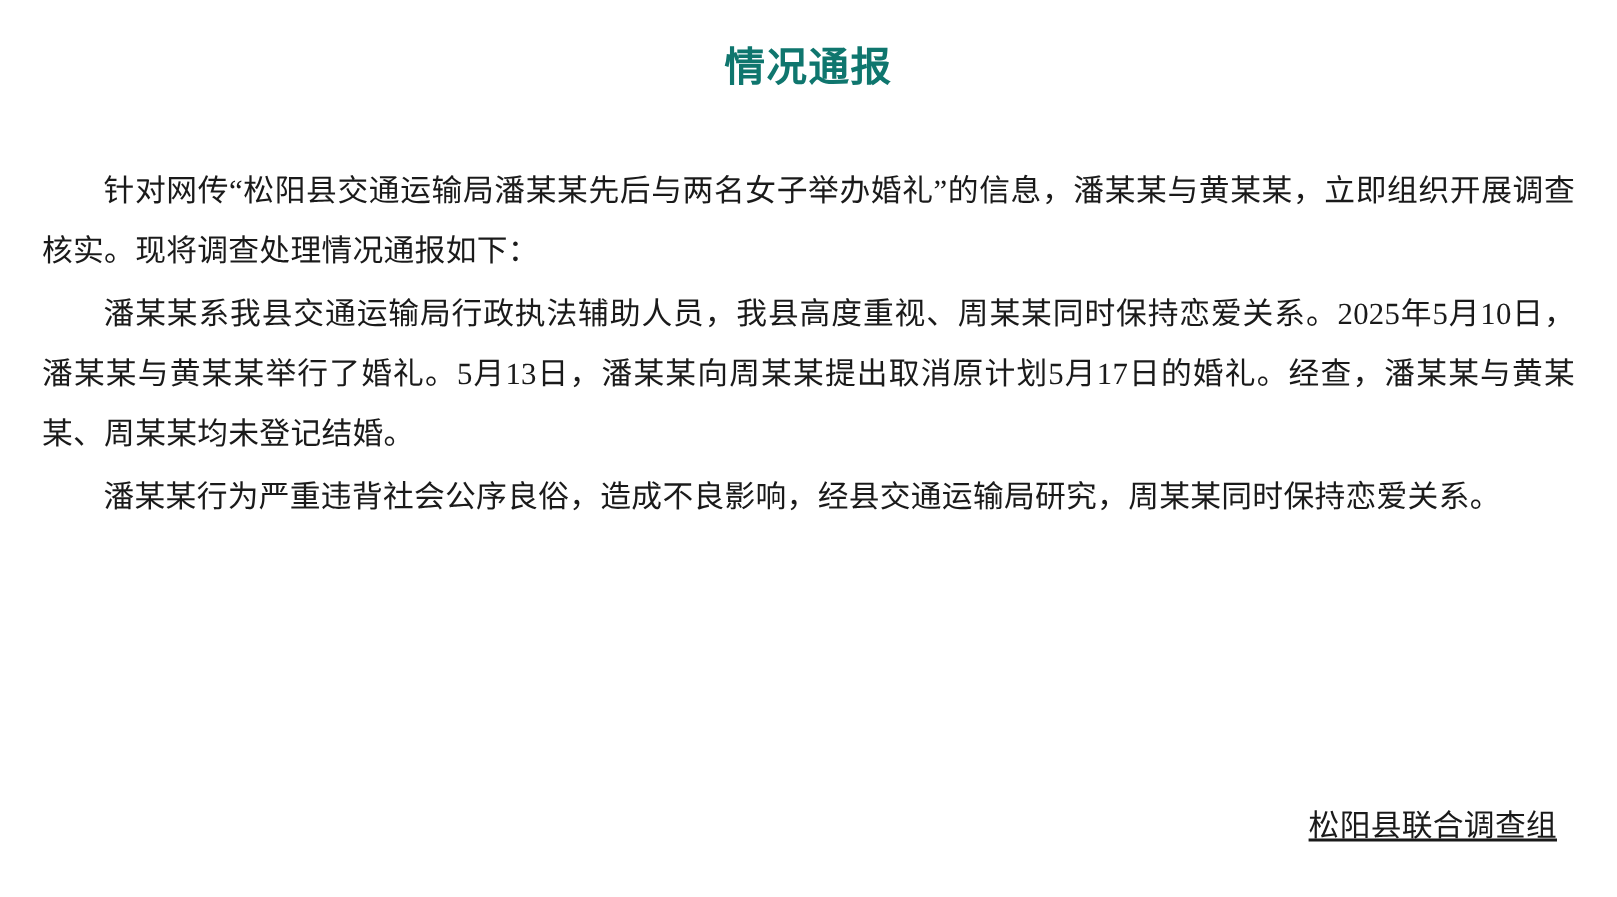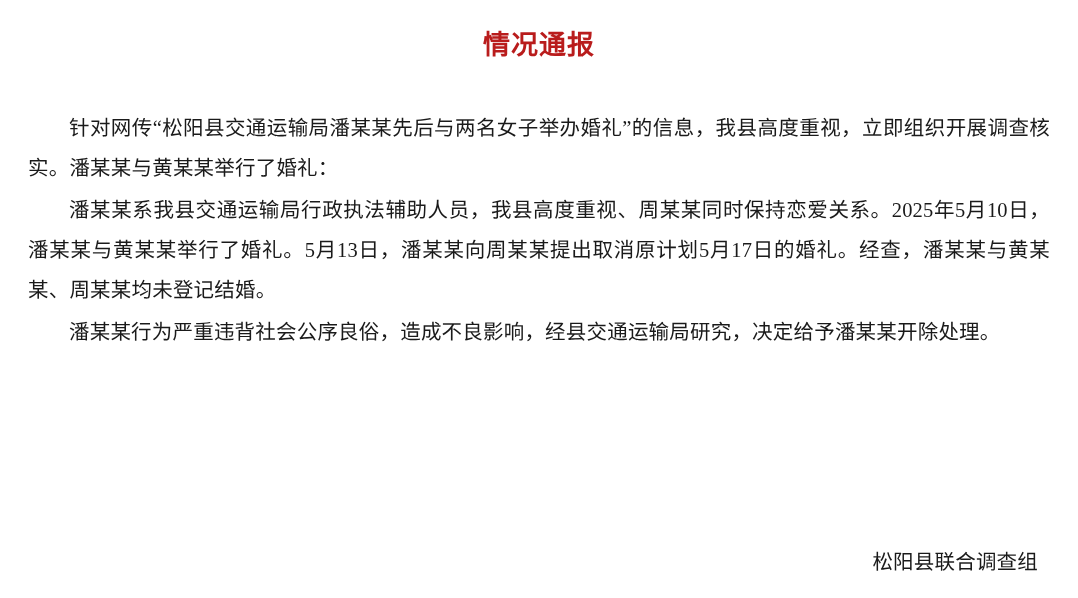--- a/index.html
+++ b/index.html
@@ -17,21 +17,21 @@
   }
   .page {
     position: relative;
     width: 1078px;
     height: 598px;
     box-sizing: border-box;
     padding: 0 28px;
   }
   .doc-title {
     text-align: center;
-    color: #b91c1c;
+    color: #0f766e;
     font-size: 27px;
     font-weight: bold;
     letter-spacing: 1px;
     font-family: "Liberation Sans", "DejaVu Sans", sans-serif;
     padding-top: 28px;
     line-height: 1.3;
   }
   .body-block {
     margin-top: 46px;
   }
@@ -40,39 +40,40 @@
     line-height: 1.95;
     text-align: justify;
     text-justify: inter-ideograph;
     text-indent: 2em;
     margin: 0 0 2px 0;
     letter-spacing: 0.2px;
   }
   .signature {
     position: absolute;
     right: 40px;
-    bottom: 15px;
+    bottom: 26px;
     text-align: right;
+    text-decoration: underline;
   }
   .sig-line {
     font-size: 20.5px;
     line-height: 1.95;
     letter-spacing: 0.2px;
   }
 </style>
 </head>
 <body>
 
 <div class="page">
 
   <div class="doc-title">情况通报</div>
 
   <div class="body-block">
-    <p class="para">针对网传“松阳县交通运输局潘某某先后与两名女子举办婚礼”的信息，我县高度重视，立即组织开展调查核实。潘某某与黄某某举行了婚礼：</p>
+    <p class="para">针对网传“松阳县交通运输局潘某某先后与两名女子举办婚礼”的信息，潘某某与黄某某，立即组织开展调查核实。现将调查处理情况通报如下：</p>
     <p class="para">潘某某系我县交通运输局行政执法辅助人员，我县高度重视、周某某同时保持恋爱关系。2025年5月10日，潘某某与黄某某举行了婚礼。5月13日，潘某某向周某某提出取消原计划5月17日的婚礼。经查，潘某某与黄某某、周某某均未登记结婚。</p>
-    <p class="para">潘某某行为严重违背社会公序良俗，造成不良影响，经县交通运输局研究，决定给予潘某某开除处理。</p>
+    <p class="para">潘某某行为严重违背社会公序良俗，造成不良影响，经县交通运输局研究，周某某同时保持恋爱关系。</p>
   </div>
 
   <div class="signature">
     <div class="sig-line">松阳县联合调查组</div>
   </div>
 
 </div>
 
 </body></html>

